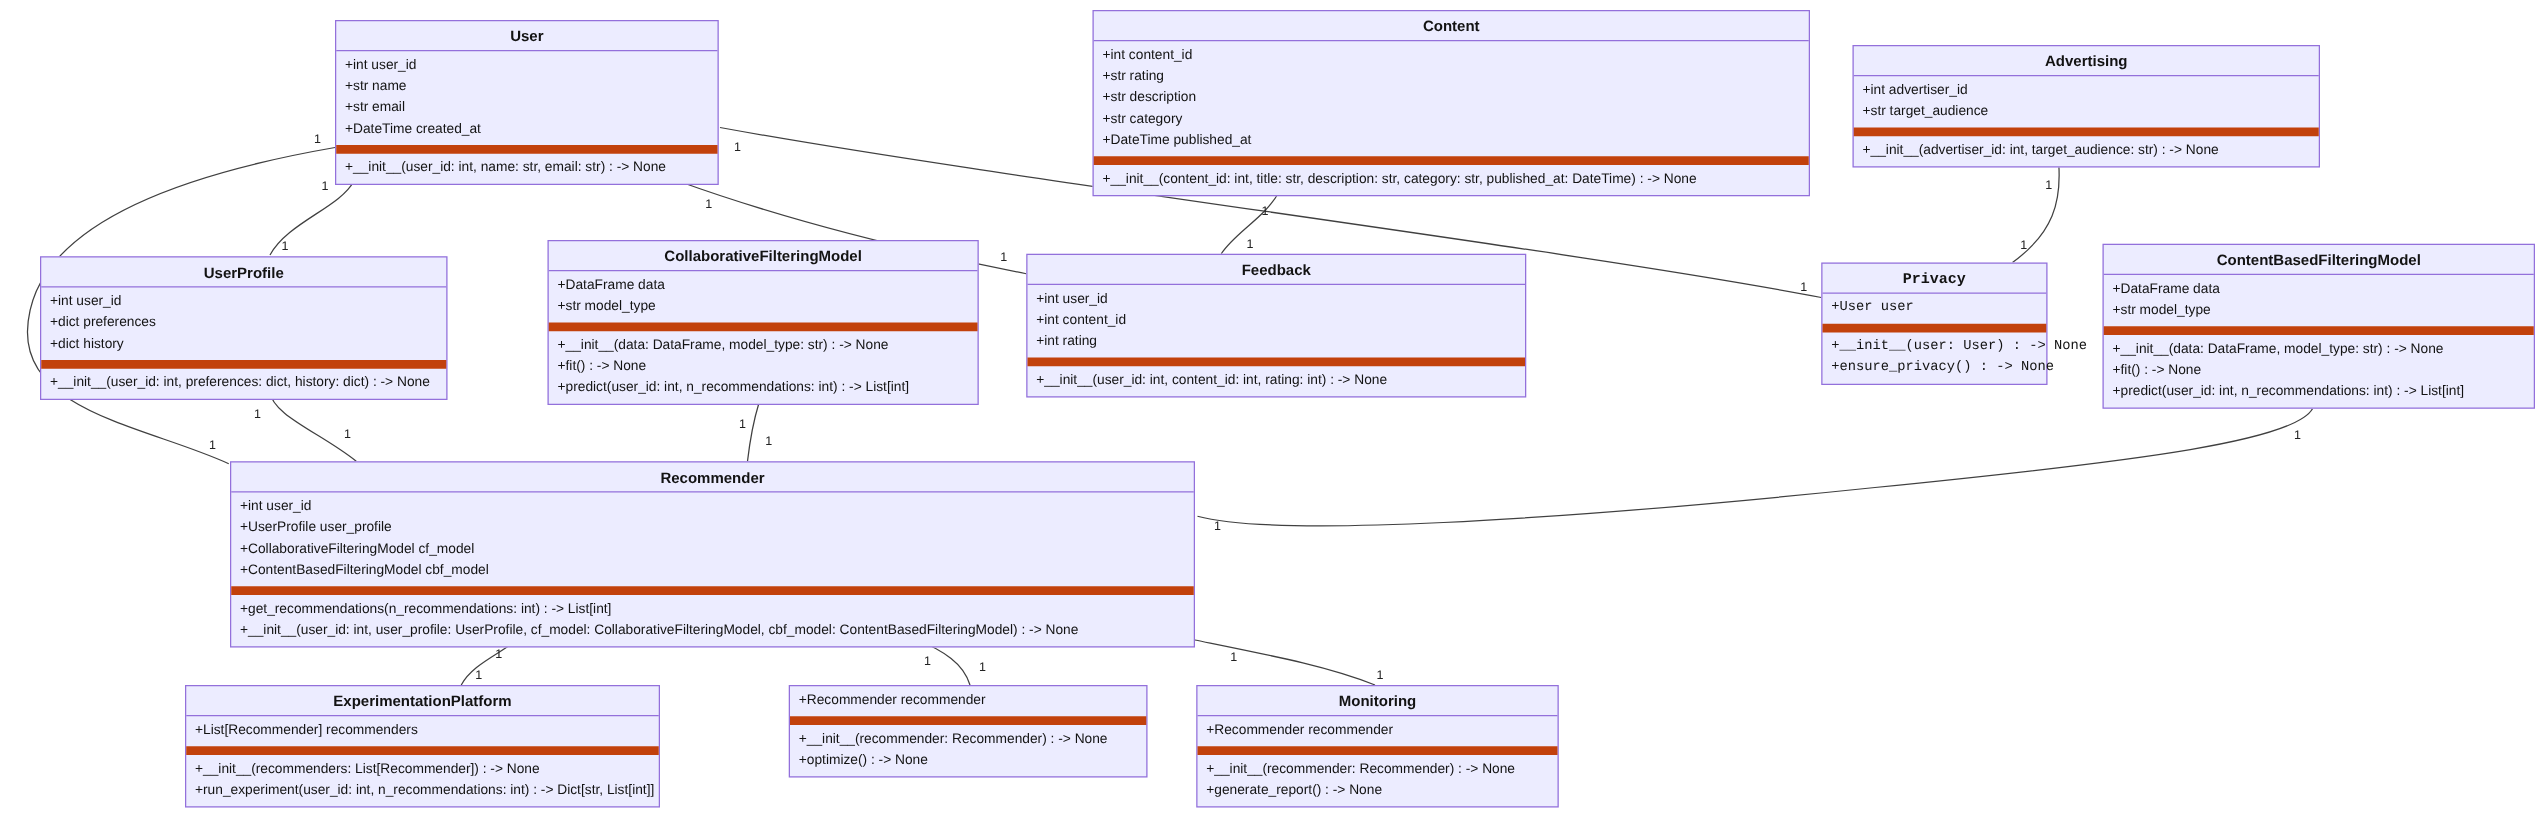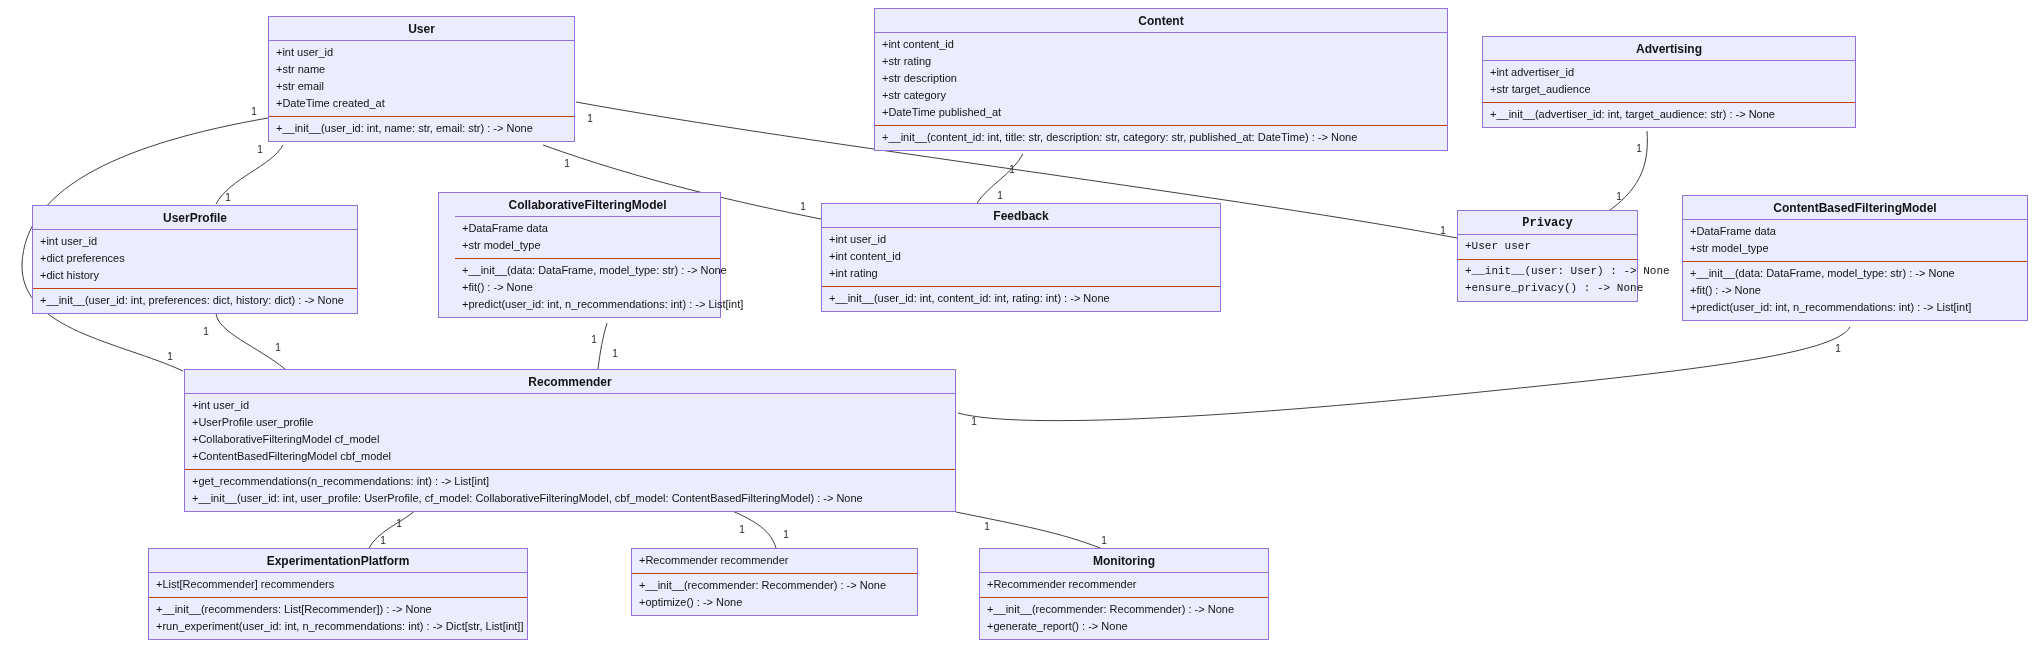--- a/index.html
+++ b/index.html
@@ -11,21 +11,21 @@
   #edge-layer path{fill:none;stroke:#404040;stroke-width:1px;}
   .class-box{
     position:absolute;z-index:1;box-sizing:border-box;
     background:#ECECFF;border:1px solid #9370DB;
   }
   .class-title{
     font-size:12px;font-weight:bold;color:#131313;text-align:center;
     padding:5px 6px 4px 6px;border-bottom:1px solid #9370DB;white-space:nowrap;
   }
   .compartment{padding:3px 0 4px 0;}
-  .compartment.methods{border-top:1px solid #c2410c;}
+  .compartment.methods{border-top:7px solid #c2410c;}
   .member-row{
     font-size:11px;color:#131313;line-height:17px;padding:0 7px;
     white-space:nowrap;text-align:left;
   }
   .mult-label{
     position:absolute;z-index:2;font-size:10px;color:#222222;
     transform:translate(-50%,-50%);line-height:10px;
   }
 </style>
 </head>
@@ -86,21 +86,21 @@
         <div class="class-title">UserProfile</div>
         <div class="compartment attrs">
           <div class="member-row">+int user_id</div>
           <div class="member-row">+dict preferences</div>
           <div class="member-row">+dict history</div>
         </div>
         <div class="compartment methods">
           <div class="member-row">+__init__(user_id: int, preferences: dict, history: dict) : -&gt; None</div>
         </div>
       </div>
-      <div class="class-box" style="left: 438px; top: 192px; width: 283px; padding-left: 16px;">
+      <div class="class-box" style="left: 438px; top: 192px; width: 345px;">
         <div class="class-title">CollaborativeFilteringModel</div>
         <div class="compartment attrs">
           <div class="member-row">+DataFrame data</div>
           <div class="member-row">+str model_type</div>
         </div>
         <div class="compartment methods">
           <div class="member-row">+__init__(data: DataFrame, model_type: str) : -&gt; None</div>
           <div class="member-row">+fit() : -&gt; None</div>
           <div class="member-row">+predict(user_id: int, n_recommendations: int) : -&gt; List[int]</div>
         </div>
@@ -163,21 +163,21 @@
       </div>
       <div class="class-box" style="left: 631px; top: 548px; width: 287px;">
         <div class="compartment attrs">
           <div class="member-row">+Recommender recommender</div>
         </div>
         <div class="compartment methods">
           <div class="member-row">+__init__(recommender: Recommender) : -&gt; None</div>
           <div class="member-row">+optimize() : -&gt; None</div>
         </div>
       </div>
-      <div class="class-box" style="left: 957px; top: 548px; width: 290px; margin-left: 22px;">
+      <div class="class-box" style="left: 957px; top: 548px; width: 290px;">
         <div class="class-title">Monitoring</div>
         <div class="compartment attrs">
           <div class="member-row">+Recommender recommender</div>
         </div>
         <div class="compartment methods">
           <div class="member-row">+__init__(recommender: Recommender) : -&gt; None</div>
           <div class="member-row">+generate_report() : -&gt; None</div>
         </div>
       </div>
     </div>

